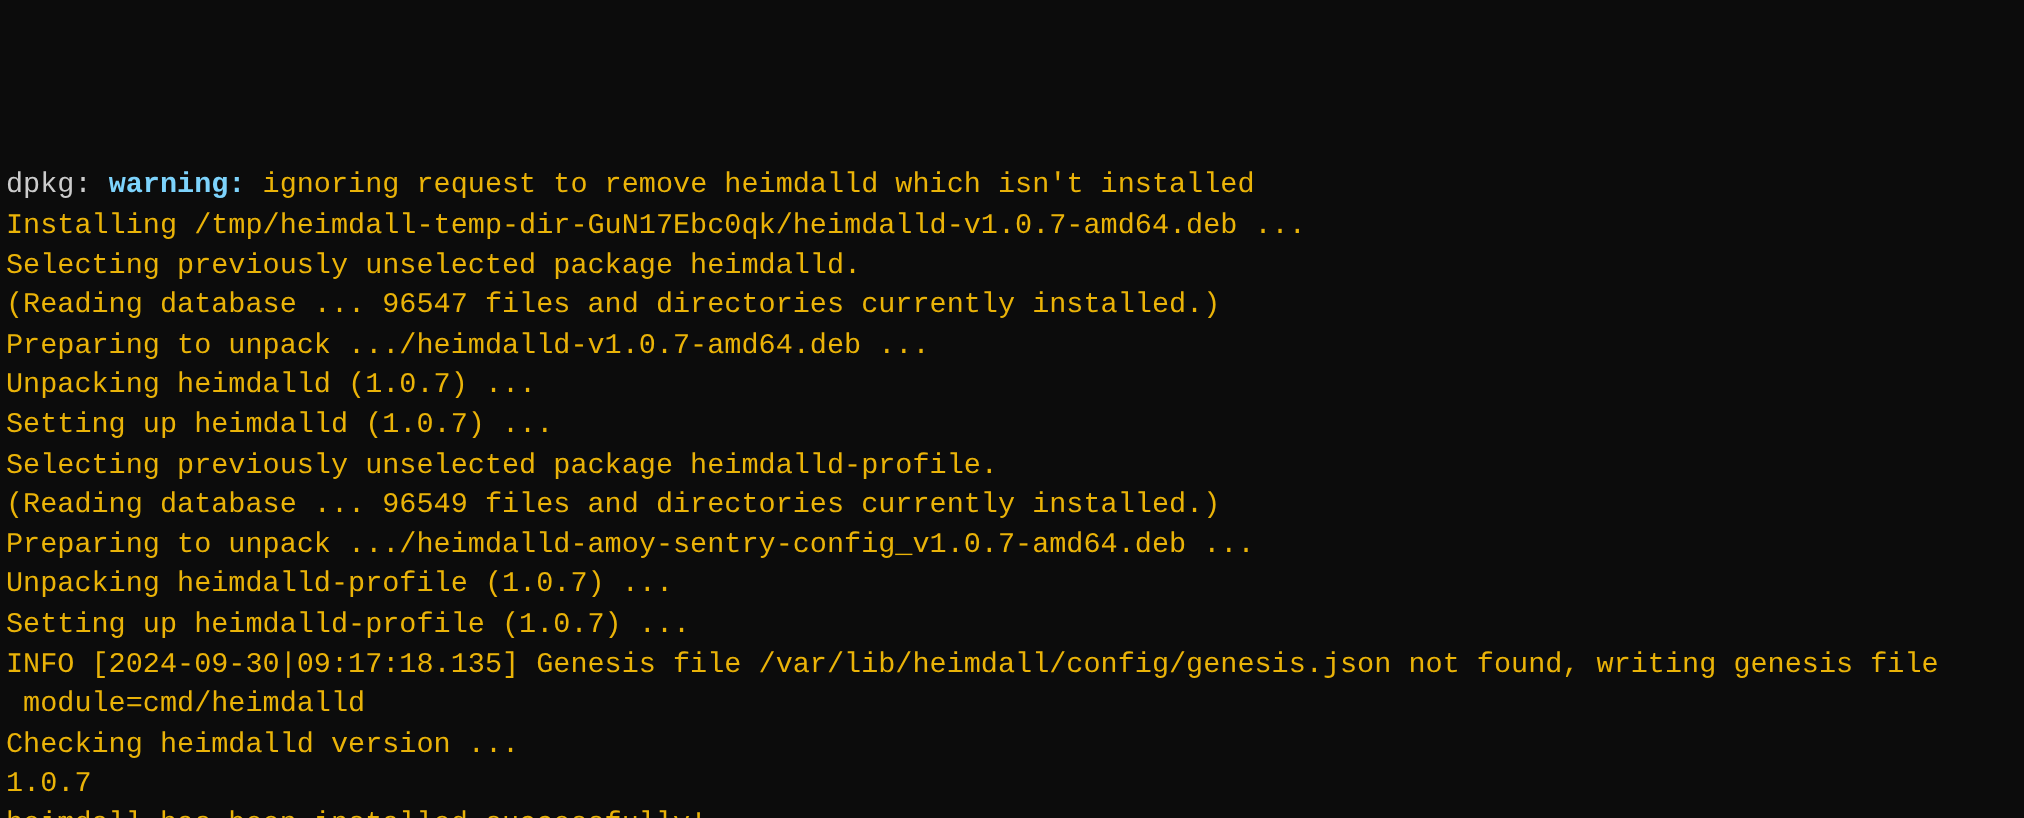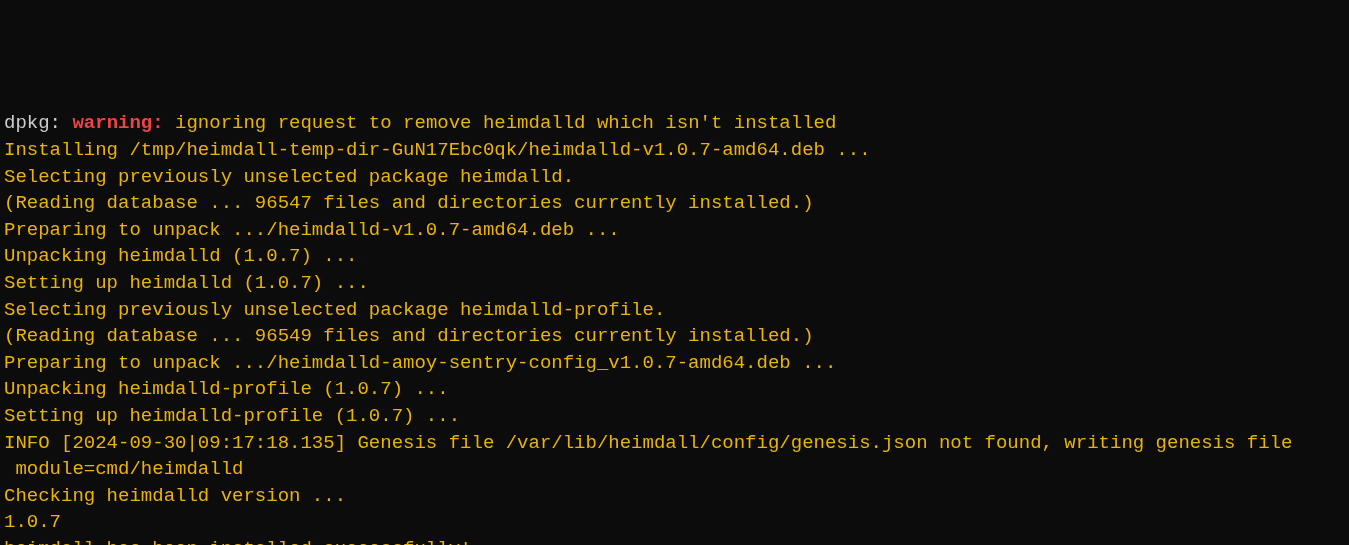--- a/index.html
+++ b/index.html
@@ -16,21 +16,21 @@
     .terminal {
       width: 100%;
     }
     .line {
       display: block;
     }
     .dpkg-prefix {
       color: #cccccc;
     }
     .warning {
-      color: #ef4444;
+      color: #7dd3fc;
       font-weight: bold;
     }
     .normal {
       color: #eab308;
     }
   </style>
 </head>
 <body>
 
 

